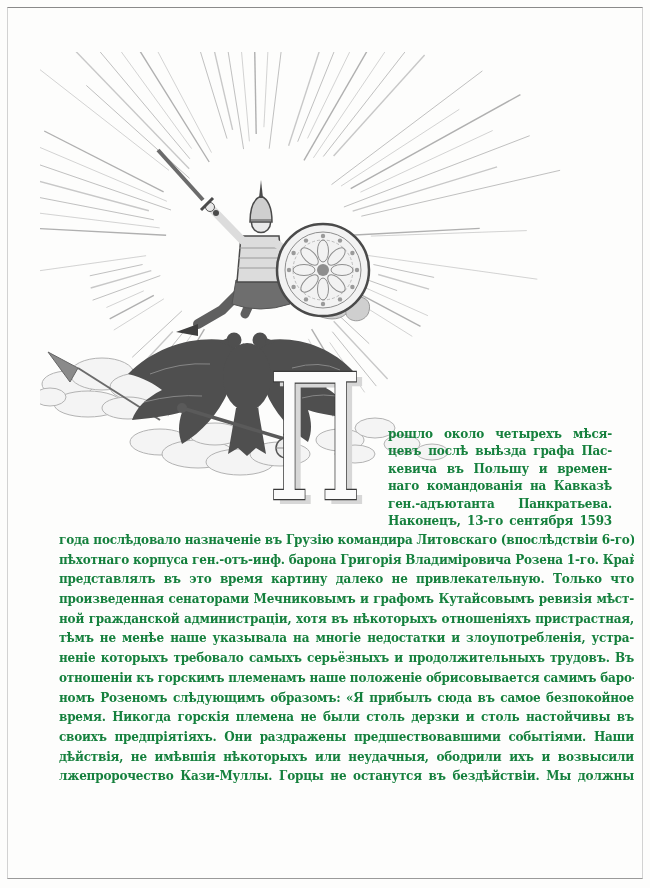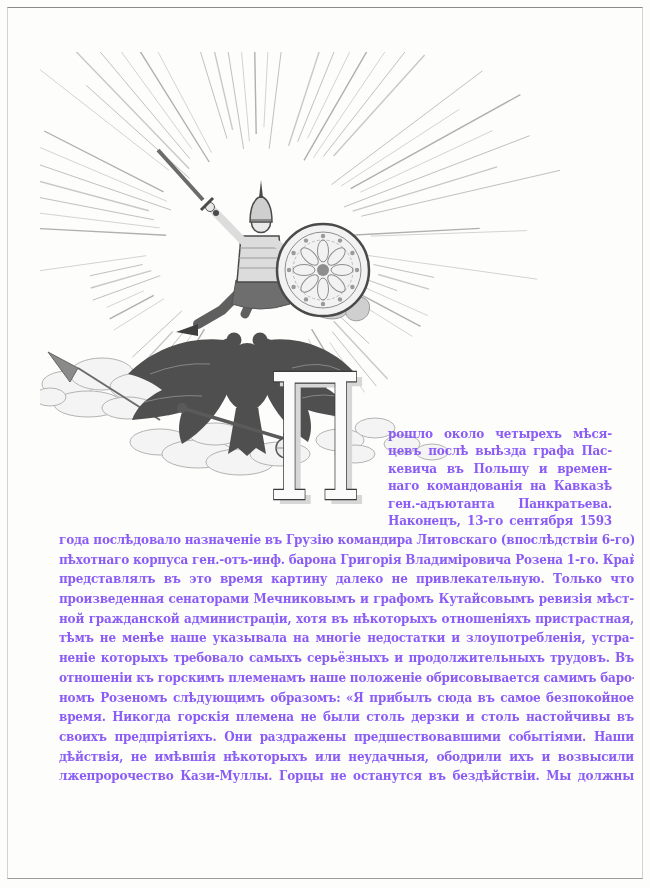--- a/index.html
+++ b/index.html
@@ -43,21 +43,21 @@
   .body-col {
     position: absolute;
     left: 27px;
     top: 531px;
     width: 575px;
     margin-left: 32px;
   }
   .jline {
     font-size: 12px;
     font-weight: 700;
-    color: #8b5cf6;
+    color: #15803d;
     letter-spacing: -0.2px;
     text-align: justify;
     text-align-last: justify;
     overflow: hidden;
     white-space: nowrap;
   }
   .intro-col .jline { line-height: 17.4px; height: 17.4px; }
   .body-col .jline  { line-height: 19.7px; height: 19.7px; }
   .dropcap-text {
     font-family: "DejaVu Serif", serif;

